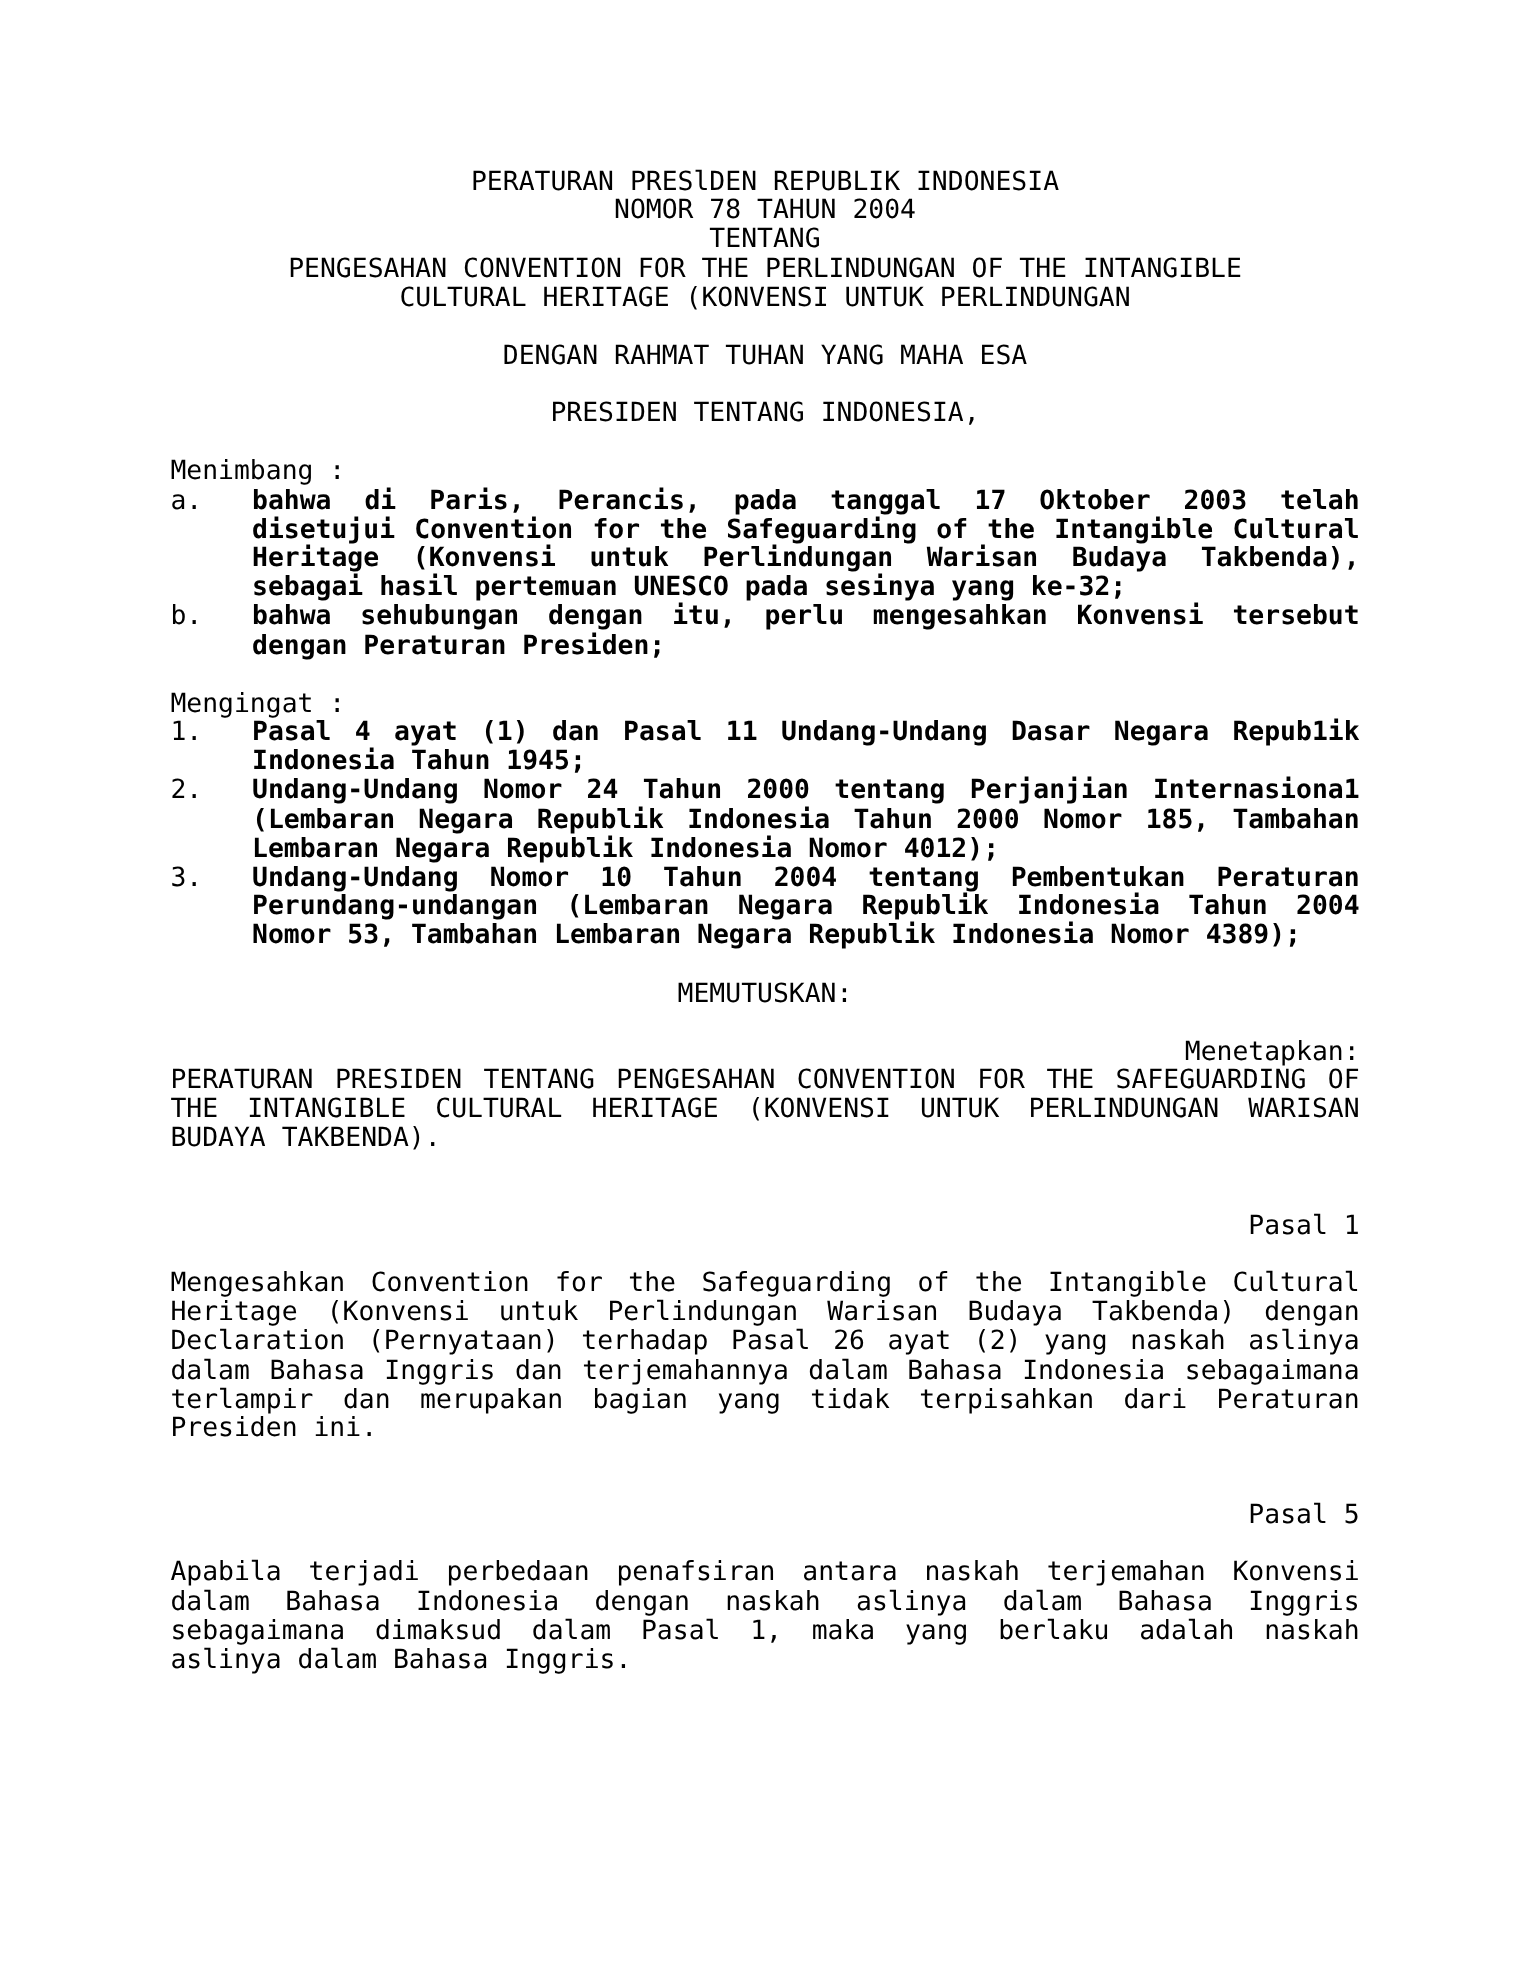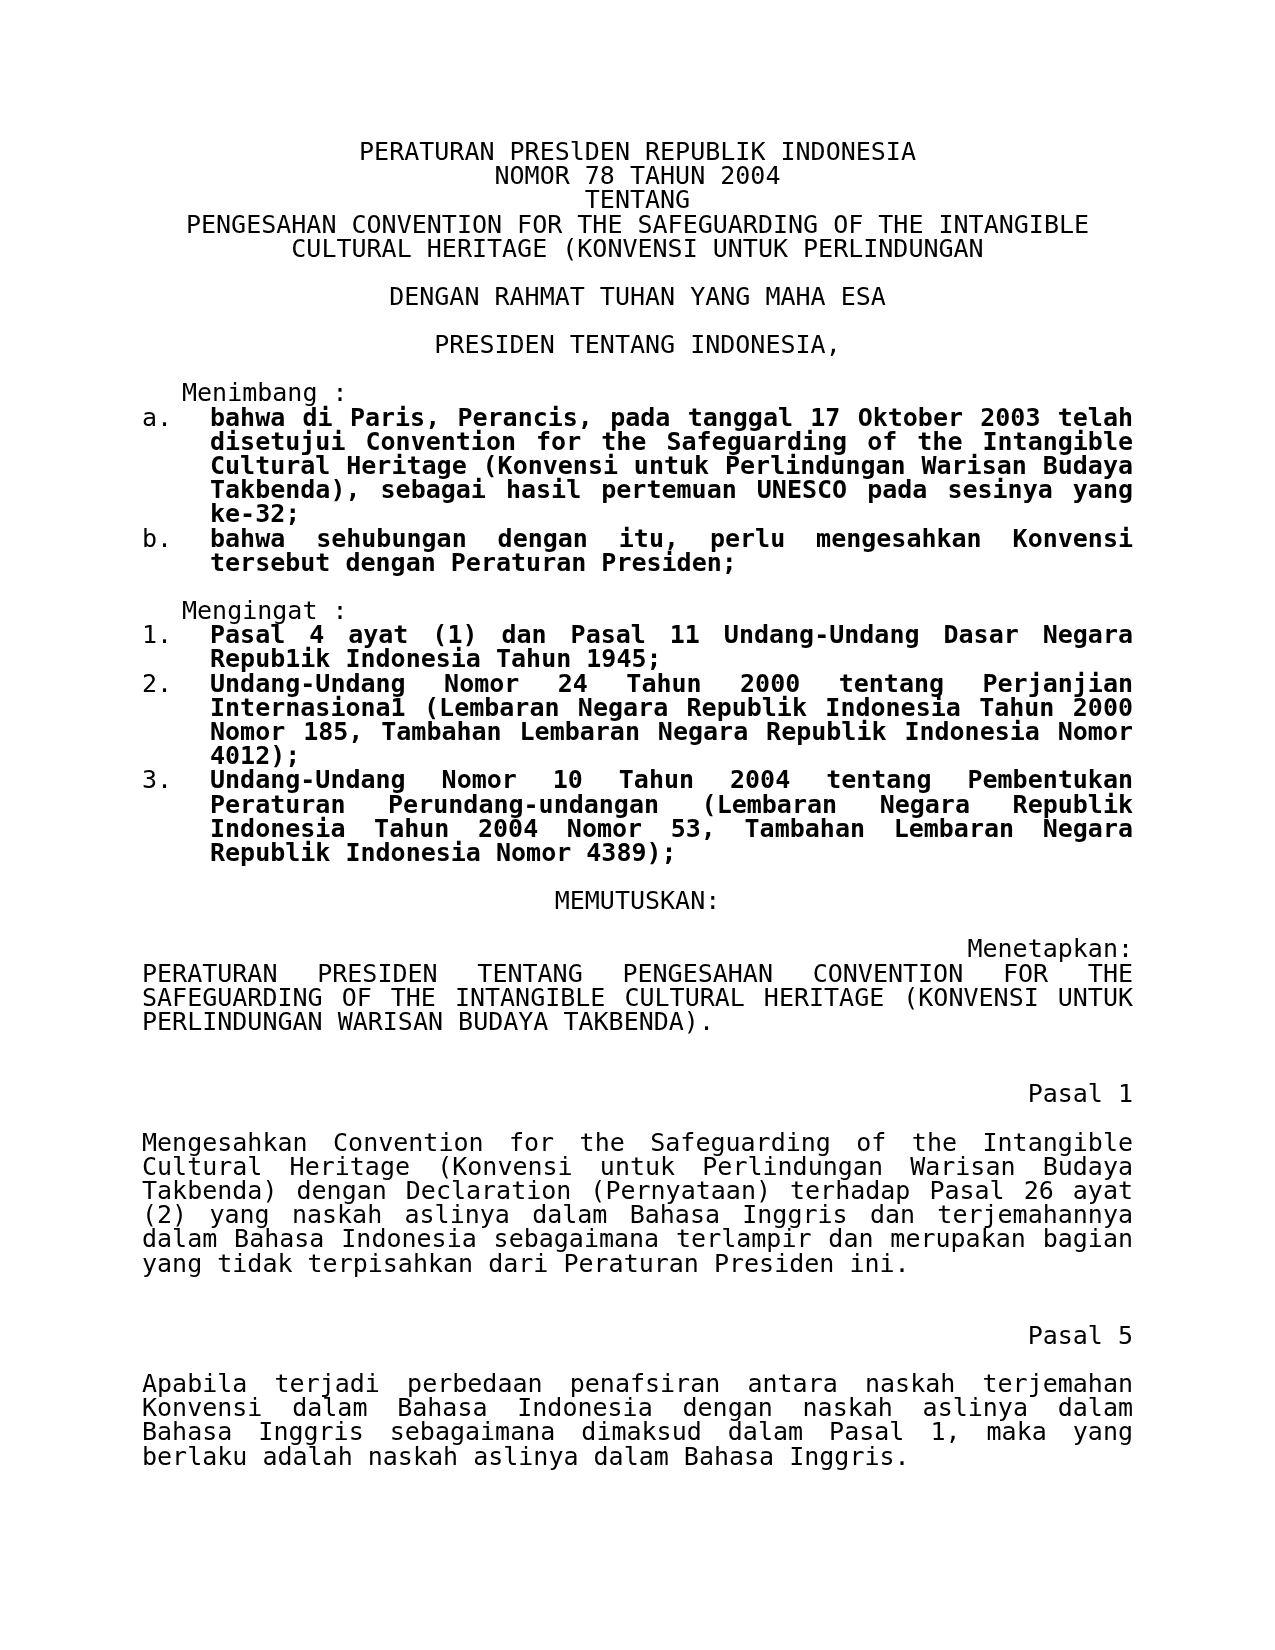--- a/index.html
+++ b/index.html
@@ -14,39 +14,38 @@
     color: #000000;
   }
   .page {
     position: relative;
     width: 1275px;
     height: 1650px;
     box-sizing: border-box;
     padding: 140px 142px 0 142px;
   }
   .doc {
-    font-size: 25px;
+    font-size: 22px;
     line-height: 24.2px;
     letter-spacing: 0px;
   }
   .center {
     text-align: center;
   }
   .title-block {
     margin: 0;
   }
   .title-line {
     white-space: pre;
   }
   .gap-sm { height: 24px; }
   .gap-md { height: 24px; }
   .gap-lg { height: 48px; }
   .section-label {
     white-space: pre;
-    margin-left: 40px;
   }
   
   .list {
     margin: 0;
     padding: 0;
     list-style: none;
   }
   .list li {
     display: flex;
     align-items: flex-start;
@@ -75,21 +74,21 @@
 </head>
 <body>
 
 <div class="page">
   <div class="doc">
 
     <div class="title-block center">
       <div class="title-line">PERATURAN PRESlDEN REPUBLIK INDONESIA</div>
       <div class="title-line">NOMOR 78 TAHUN 2004</div>
       <div class="title-line">TENTANG</div>
-      <div class="title-line">PENGESAHAN CONVENTION FOR THE SAFEGUARDING OF THE INTANGIBLE</div>
+      <div class="title-line">PENGESAHAN CONVENTION FOR THE PERLINDUNGAN OF THE INTANGIBLE</div>
       <div class="title-line">CULTURAL HERITAGE (KONVENSI UNTUK PERLINDUNGAN</div>
     </div>
 
     <div class="gap-md"></div>
 
     <div class="center">DENGAN RAHMAT TUHAN YANG MAHA ESA</div>
 
     <div class="gap-md"></div>
 
     <div class="center">PRESIDEN TENTANG INDONESIA,</div>

